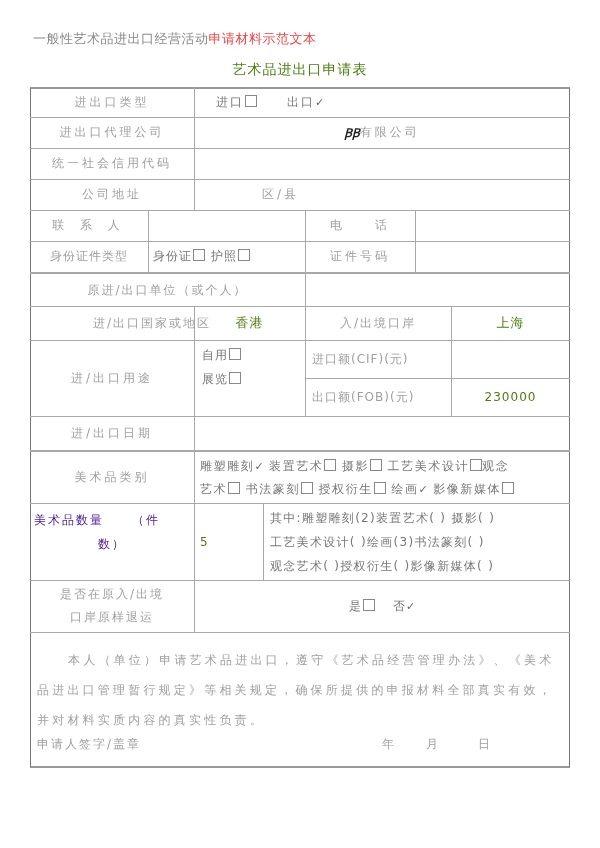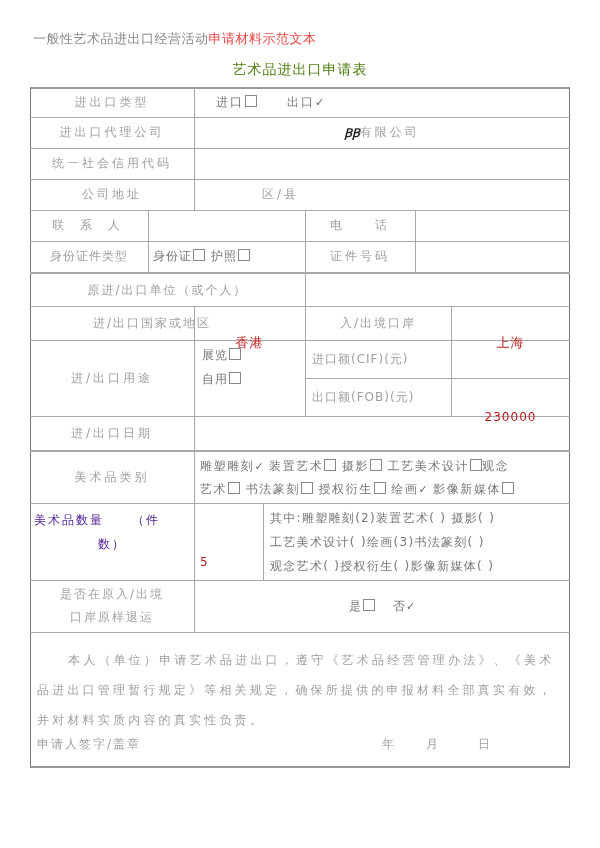--- a/index.html
+++ b/index.html
@@ -9,21 +9,21 @@
   .doc-header { left:33px; top:30px; font-size:13px; color:#8a8a8a; letter-spacing:0.5px; }
   .doc-header .dark { color:#ef4444; }
   .form-title { left:0; width:600px; top:61px; text-align:center; font-size:14px; color:#4d7c0f; letter-spacing:1px; }
   .cell { position:absolute; box-sizing:border-box; display:flex; align-items:center;
           font-size:12px; letter-spacing:3px; color:#a0a0a0; }
   .center { justify-content:center; text-align:center; }
   .hl { position:absolute; height:1px; background:#a8a8a8; }
   .vl { position:absolute; width:1px; background:#a8a8a8; }
   .outer { position:absolute; left:30px; top:87px; width:540px; height:681px;
            border:1px solid #777; border-top:2px solid #999; border-bottom:2px solid #999; box-sizing:border-box; }
-  .val { color:#b91c1c; letter-spacing:1px;margin-top:20px; }
+  .val { color:#4d7c0f; letter-spacing:1px; }
   .dk { color:#777; }
   .box { display:inline-block; width:10px; height:10px; border:1px solid #888; vertical-align:-1px; margin-left:1px; }
   .chk { color:#666; font-size:11px; letter-spacing:0; }
   .para { font-size:12px; letter-spacing:3.2px; line-height:30px; color:#a0a0a0; }
 </style>
 </head>
 <body>
 
 <div class="abs doc-header">
   <span>一般性艺术品进出口经营活动</span><span class="dark">申请材料示范文本</span>
@@ -92,22 +92,22 @@
 <div class="cell center" style="left:30px;top:274px;width:275px;height:32px;letter-spacing:2px;">原进/出口单位（或个人）</div>
 <div class="cell" style="left:305px;top:274px;width:265px;height:32px;"></div>
 
 <div class="cell center" style="left:30px;top:306px;width:164px;height:34px;letter-spacing:2px;margin-left:40px;">进/出口国家或地区</div>
 <div class="cell center val" style="left:194px;top:306px;width:111px;height:34px;font-size:13px;">香港</div>
 <div class="cell center" style="left:305px;top:306px;width:146px;height:34px;letter-spacing:2px;">入/出境口岸</div>
 <div class="cell center val" style="left:451px;top:306px;width:119px;height:34px;font-size:13px;">上海</div>
 
 <div class="cell center" style="left:30px;top:340px;width:164px;height:76px;">进/出口用途</div>
 <div class="abs dk" style="left:202px;top:343px;width:100px;font-size:12px;letter-spacing:1px;line-height:24px;">
+  <div><span>自用</span><span class="box"></span></div>
   <div><span>展览</span><span class="box"></span></div>
-  <div><span>自用</span><span class="box"></span></div>
 </div>
 <div class="cell" style="left:312px;top:340px;width:139px;height:38px;letter-spacing:1px;">进口额(CIF)(元)</div>
 <div class="cell center val" style="left:451px;top:340px;width:119px;height:38px;"></div>
 <div class="cell" style="left:312px;top:378px;width:139px;height:38px;letter-spacing:1px;">出口额(FOB)(元)</div>
 <div class="cell center val" style="left:451px;top:378px;width:119px;height:38px;font-size:12px;">230000</div>
 
 <div class="cell center" style="left:30px;top:416px;width:164px;height:34px;">进/出口日期</div>
 <div class="cell" style="left:194px;top:416px;width:376px;height:34px;"></div>
 
 <div class="cell center" style="left:30px;top:452px;width:164px;height:51px;">美术品类别</div>

